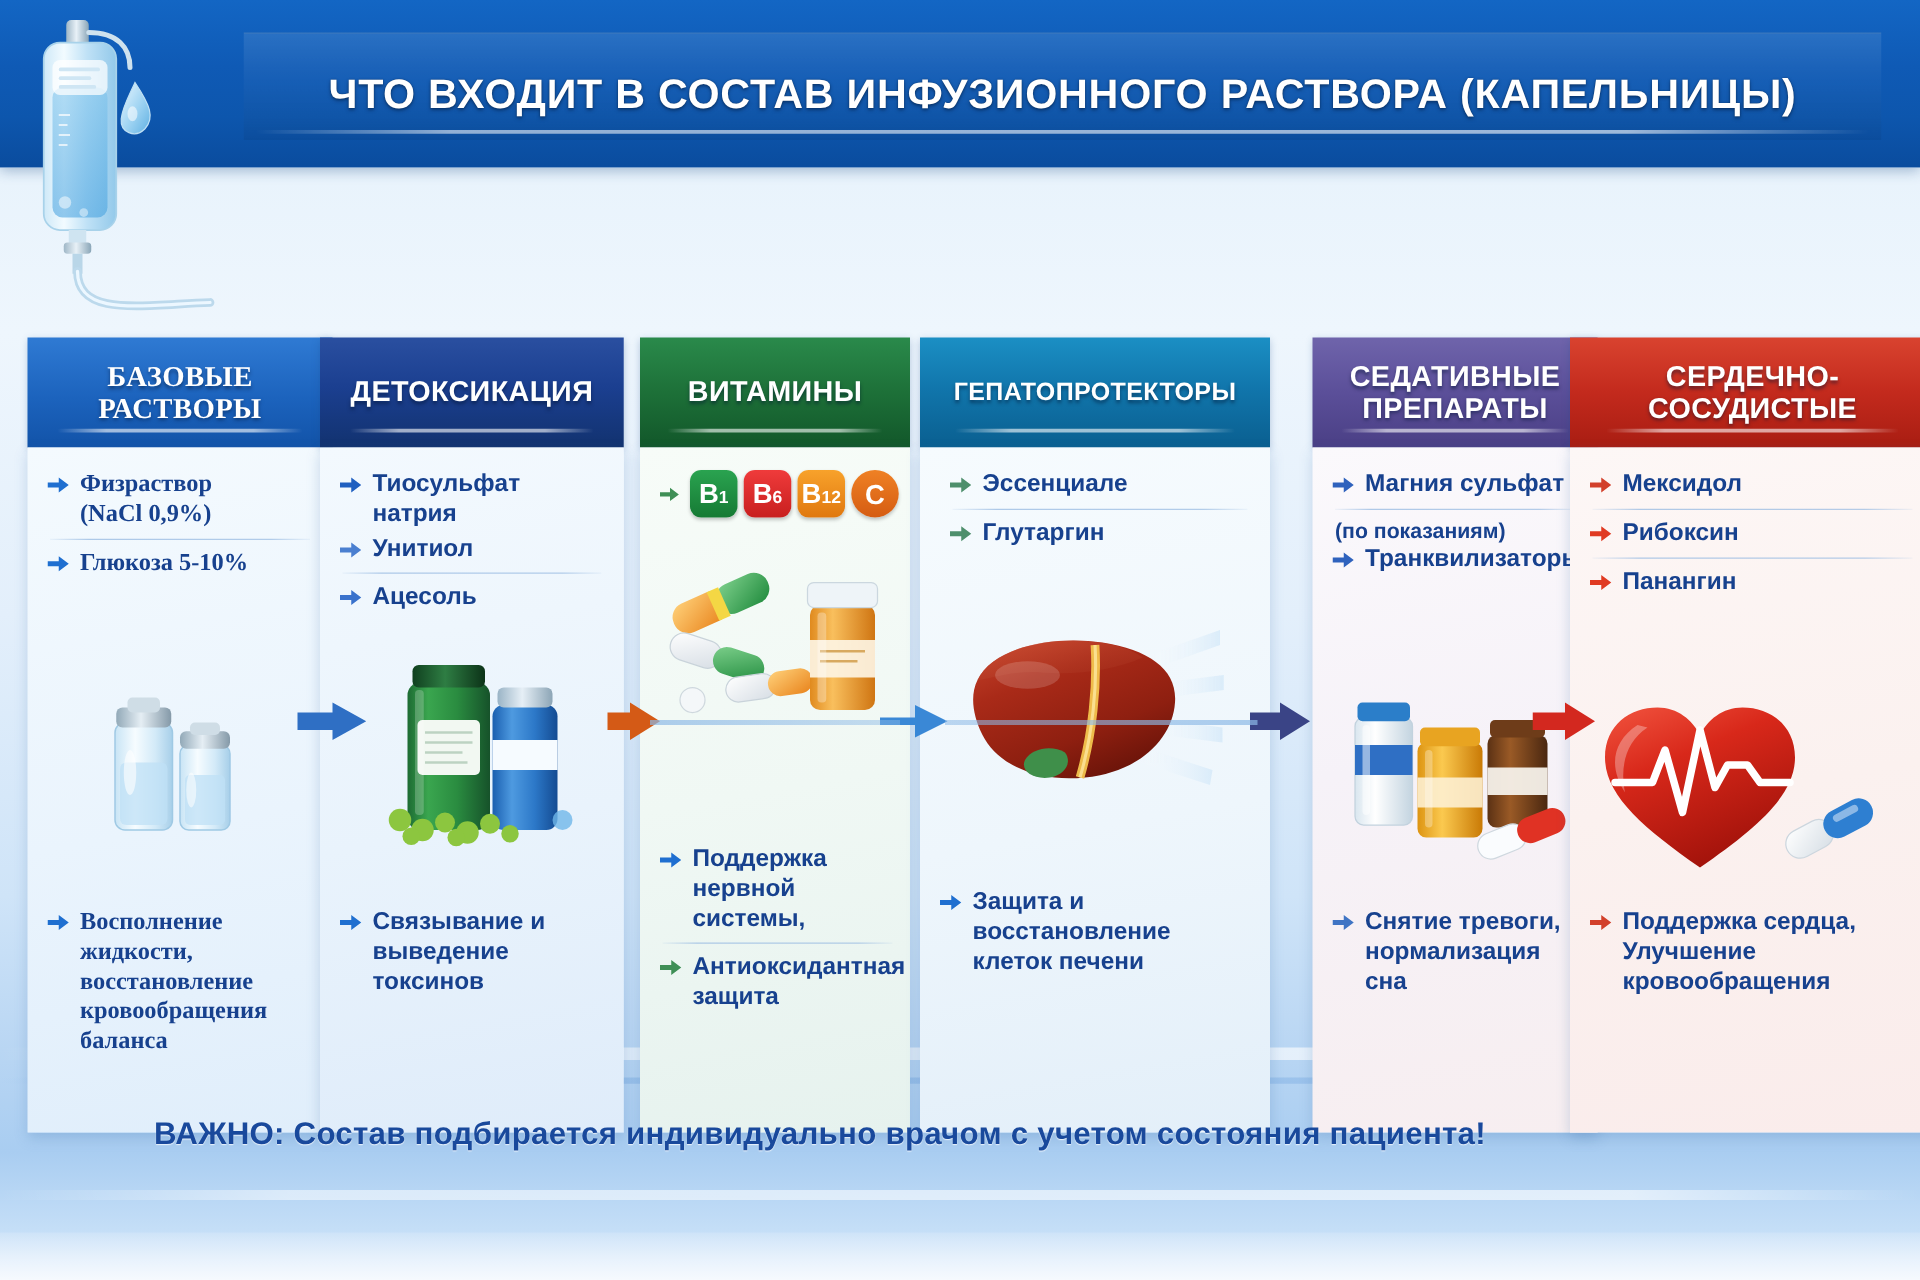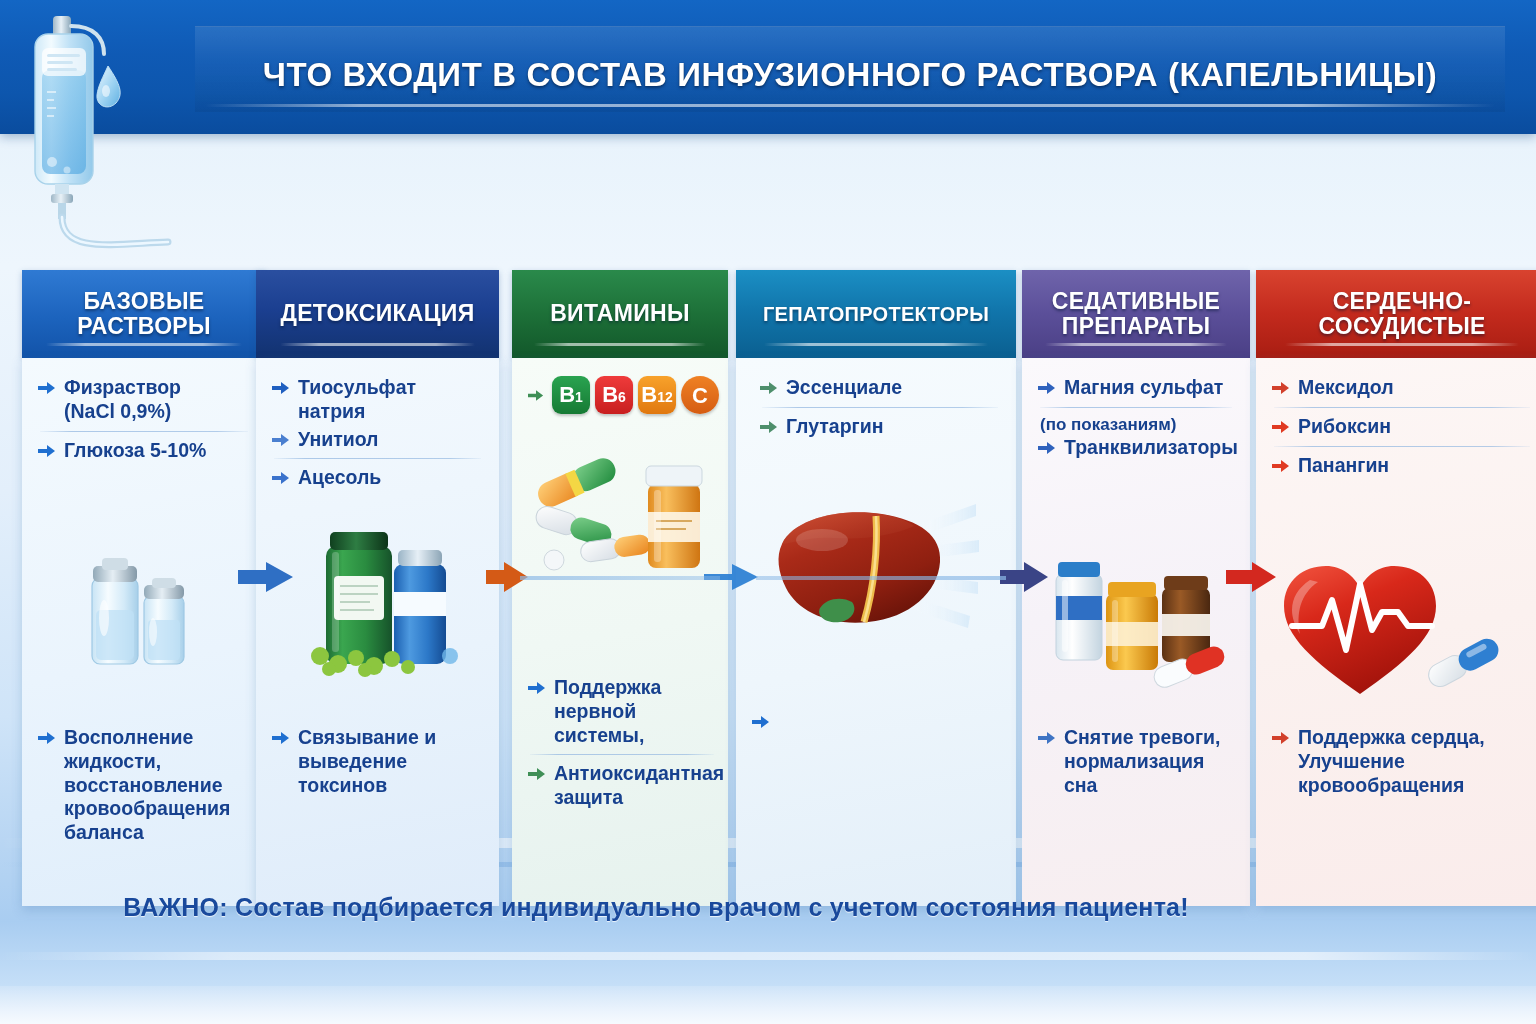--- a/index.html
+++ b/index.html
@@ -246,21 +246,21 @@
 
     <path d="M44 209 C 44 246, 95 236, 150 234" stroke="#bcd9ec" stroke-width="7" fill="none" stroke-linecap="round"></path>
     <path d="M44 209 C 44 246, 95 236, 150 234" stroke="#ecf7ff" stroke-width="2.6" fill="none" stroke-linecap="round"></path>
 
     <path d="M53 18 C 76 18, 86 30, 86 46" stroke="#cfe2ee" stroke-width="4" fill="none" stroke-linecap="round"></path>
 
     <path d="M90 58 C 102 76, 106 86, 98 95 C 90 103, 78 98, 79 87 C 80 78, 85 69, 90 58 Z" fill="url(#dropG)" stroke="#bfe0f4" stroke-width="1"></path>
     <ellipse cx="88" cy="83" rx="4" ry="6" fill="#ffffff" opacity=".55"></ellipse>
   </svg>
 
-  <div class="col" style="left:22px; width:244px;">
+  <div class="col" style="left:22px; width:244px;font-family:Liberation Serif, serif;">
     <div class="col-head" style="background:linear-gradient(180deg,#2f7ad3 0%,#1c63bd 55%,#1253a8 100%);">
       <div>
         <div>БАЗОВЫЕ</div>
         <div>РАСТВОРЫ</div>
       </div>
       <div class="head-shine"></div>
     </div>
     <div class="col-body" style="background:linear-gradient(170deg,#f4fafe 0%,#eaf4fd 55%,#e0eefb 100%);">
 
       <div class="item">
@@ -551,26 +551,27 @@
         <path d="M112 20 C 114 52, 110 92, 100 126" stroke="#fde7a0" stroke-width="2.5" fill="none" opacity=".8"></path>
         <path d="M88 106 C 78 100, 62 102, 56 112 C 52 120, 62 128, 76 126 C 88 124, 94 114, 88 106 Z" fill="#3f8f4a"></path>
         <ellipse cx="58" cy="44" rx="26" ry="11" fill="#ffffff" opacity=".16"></ellipse>
       </svg>
 
       <div class="benefit" style="top:352px;">
         <div class="item">
           <svg class="item-arrow" width="18" height="14" viewBox="0 0 18 14">
             <path d="M0 5h9V1l8 6-8 6V9H0z" fill="#1f6fd0"></path>
           </svg>
+          <div class="item-text">Защита и восстановление клеток печени</div>
         </div>
       </div>
     </div>
   </div>
 
-  <div class="col" style="left:1022px; width:228px;">
+  <div class="col" style="left:1050px; width:228px;">
     <div class="col-head" style="background:linear-gradient(180deg,#6f64ab 0%,#5b4f99 50%,#4a3f85 100%);">
       <div>
         <div>СЕДАТИВНЫЕ</div>
         <div>ПРЕПАРАТЫ</div>
       </div>
       <div class="head-shine"></div>
     </div>
     <div class="col-body" style="background:linear-gradient(170deg,#fbf9fc 0%,#f6f2f8 45%,#f7eef0 100%);">
 
       <div class="item">

